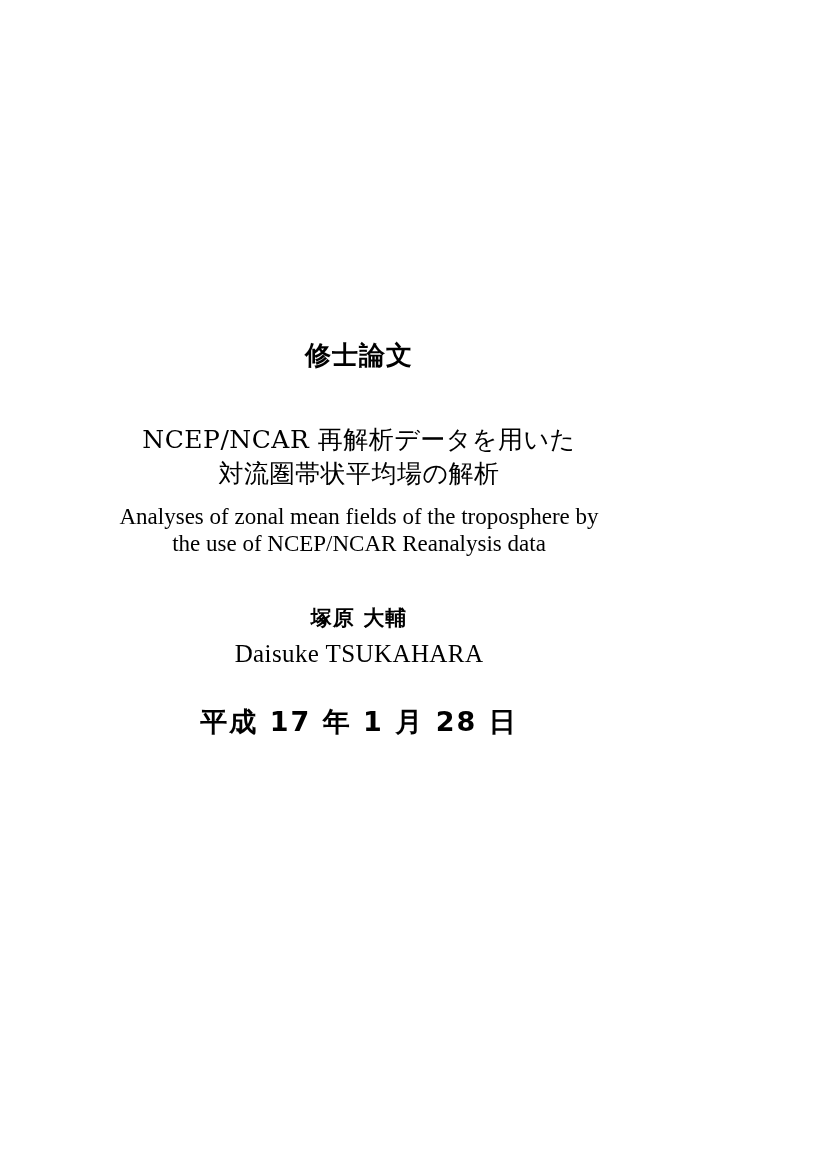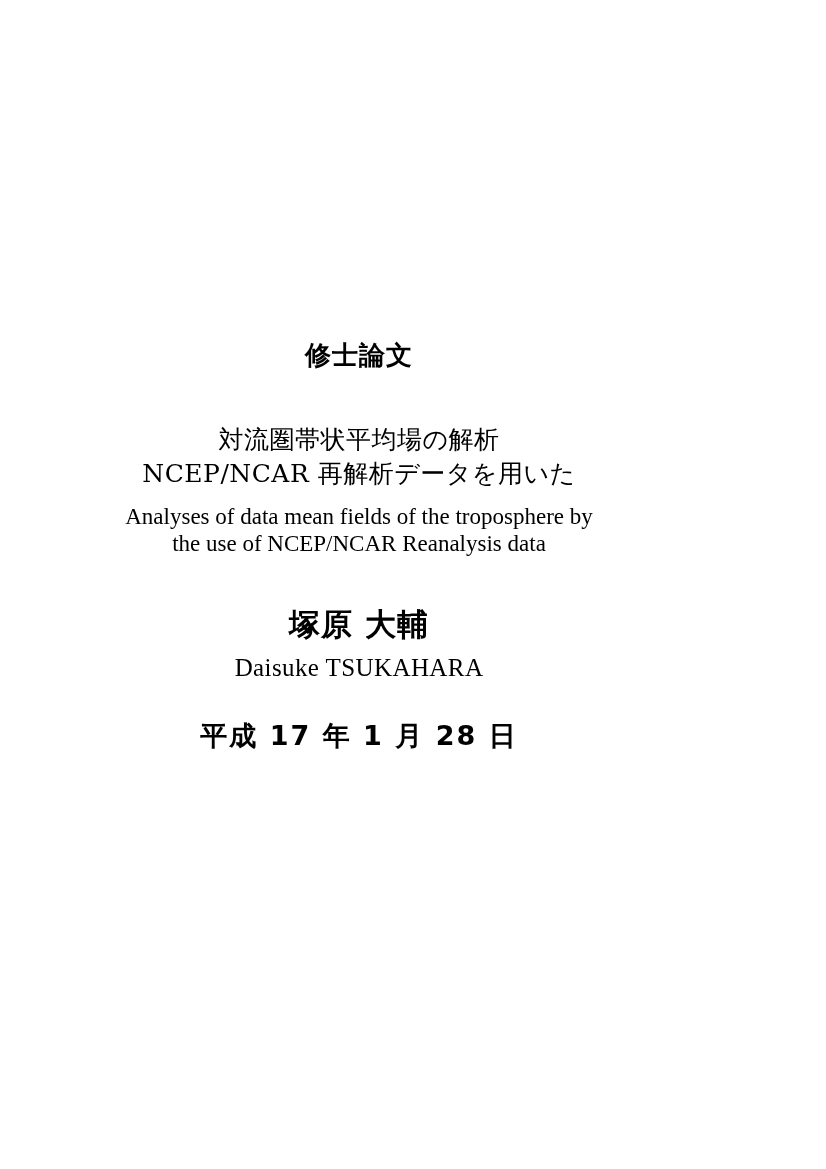--- a/index.html
+++ b/index.html
@@ -51,21 +51,21 @@
   }
   .title-en .line {
     display: block;
   }
   .author-block {
     margin-top: 46px;
   }
   .author-ja {
     font-family: "DejaVu Sans", sans-serif;
     font-weight: bold;
-    font-size: 31px;
+    font-size: 21px;
     letter-spacing: 1px;
     margin: 0 0 8px 0;
   }
   .author-en {
     font-family: "Liberation Serif", serif;
     font-size: 25px;
     letter-spacing: 0.4px;
     margin: 0;
   }
   .affil-block {
@@ -89,26 +89,26 @@
 </head>
 <body>
 
 <div class="page">
 
   <div class="title-block">
 
     <div class="doc-type">修士論文</div>
 
     <div class="title-ja">
+      <span class="line">NCEP/NCAR 再解析データを用いた</span>
       <span class="line">対流圏帯状平均場の解析</span>
-      <span class="line">NCEP/NCAR 再解析データを用いた</span>
     </div>
 
     <div class="title-en">
-      <span class="line">Analyses of data mean fields of the troposphere by</span>
+      <span class="line">Analyses of zonal mean fields of the troposphere by</span>
       <span class="line">the use of NCEP/NCAR Reanalysis data</span>
     </div>
 
     <div class="author-block">
       <div class="author-ja">塚原 大輔</div>
       <div class="author-en">Daisuke TSUKAHARA</div>
     </div>
 
     <div class="affil-block">
     </div>

